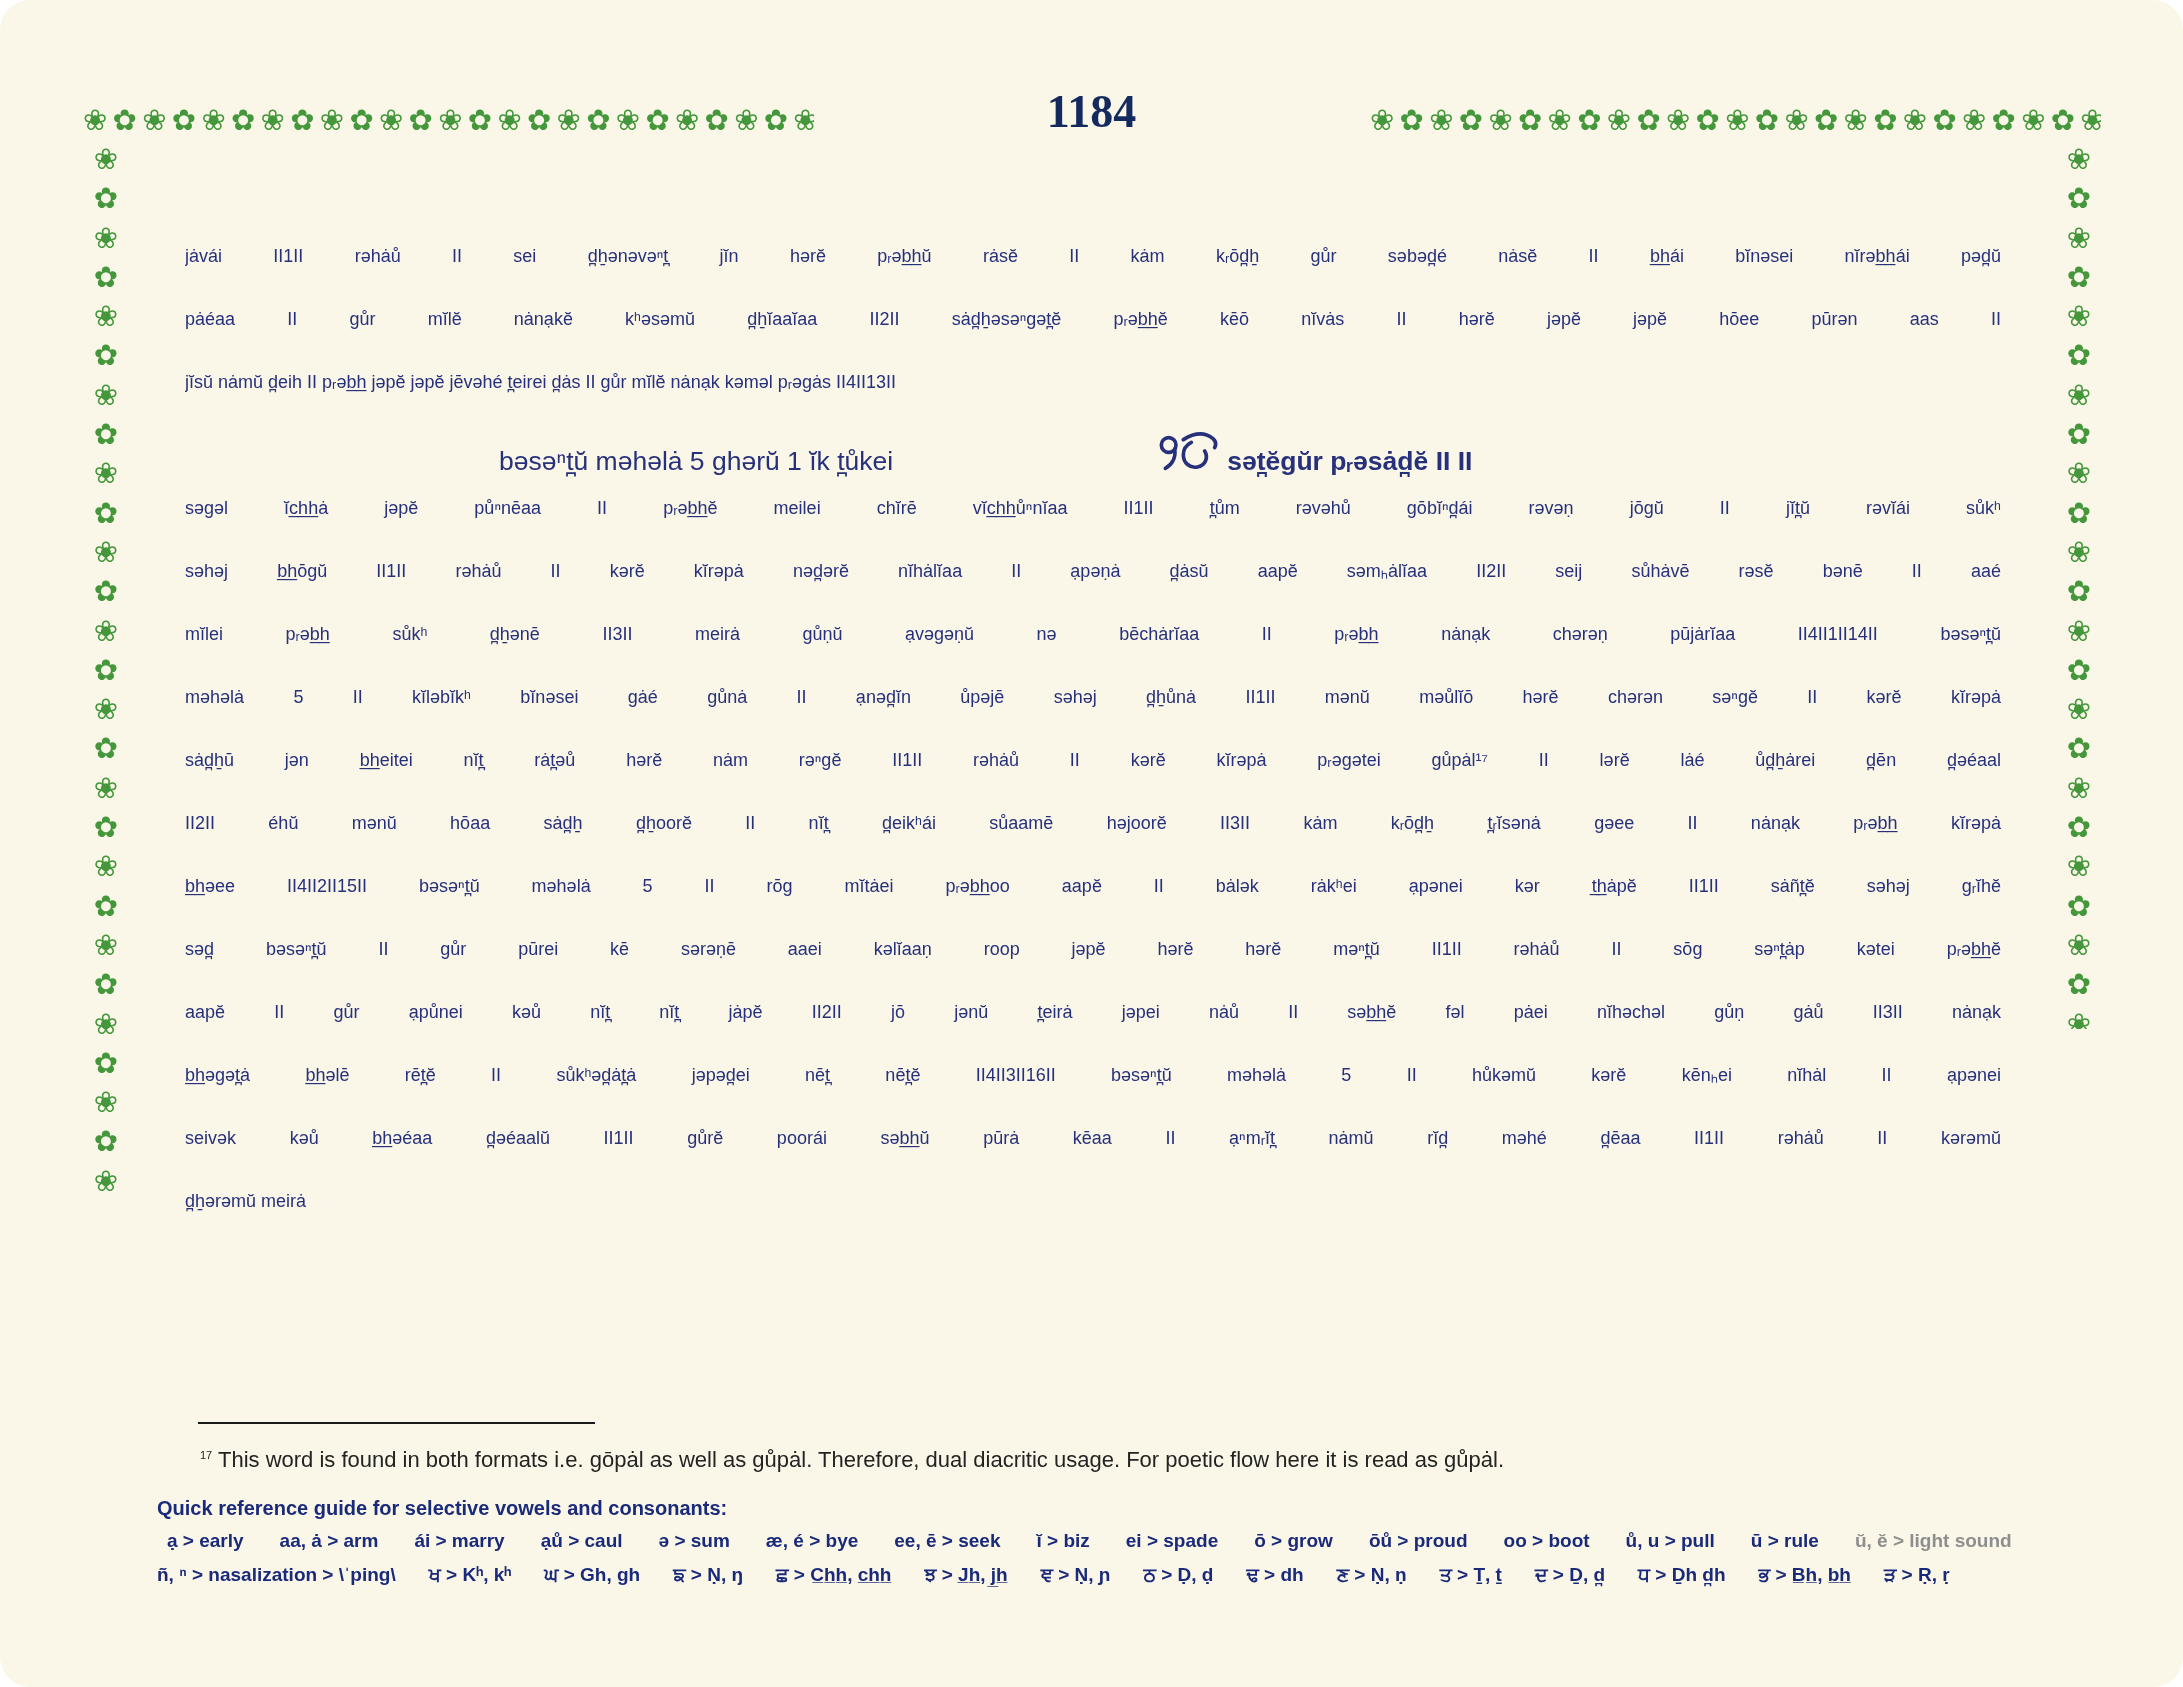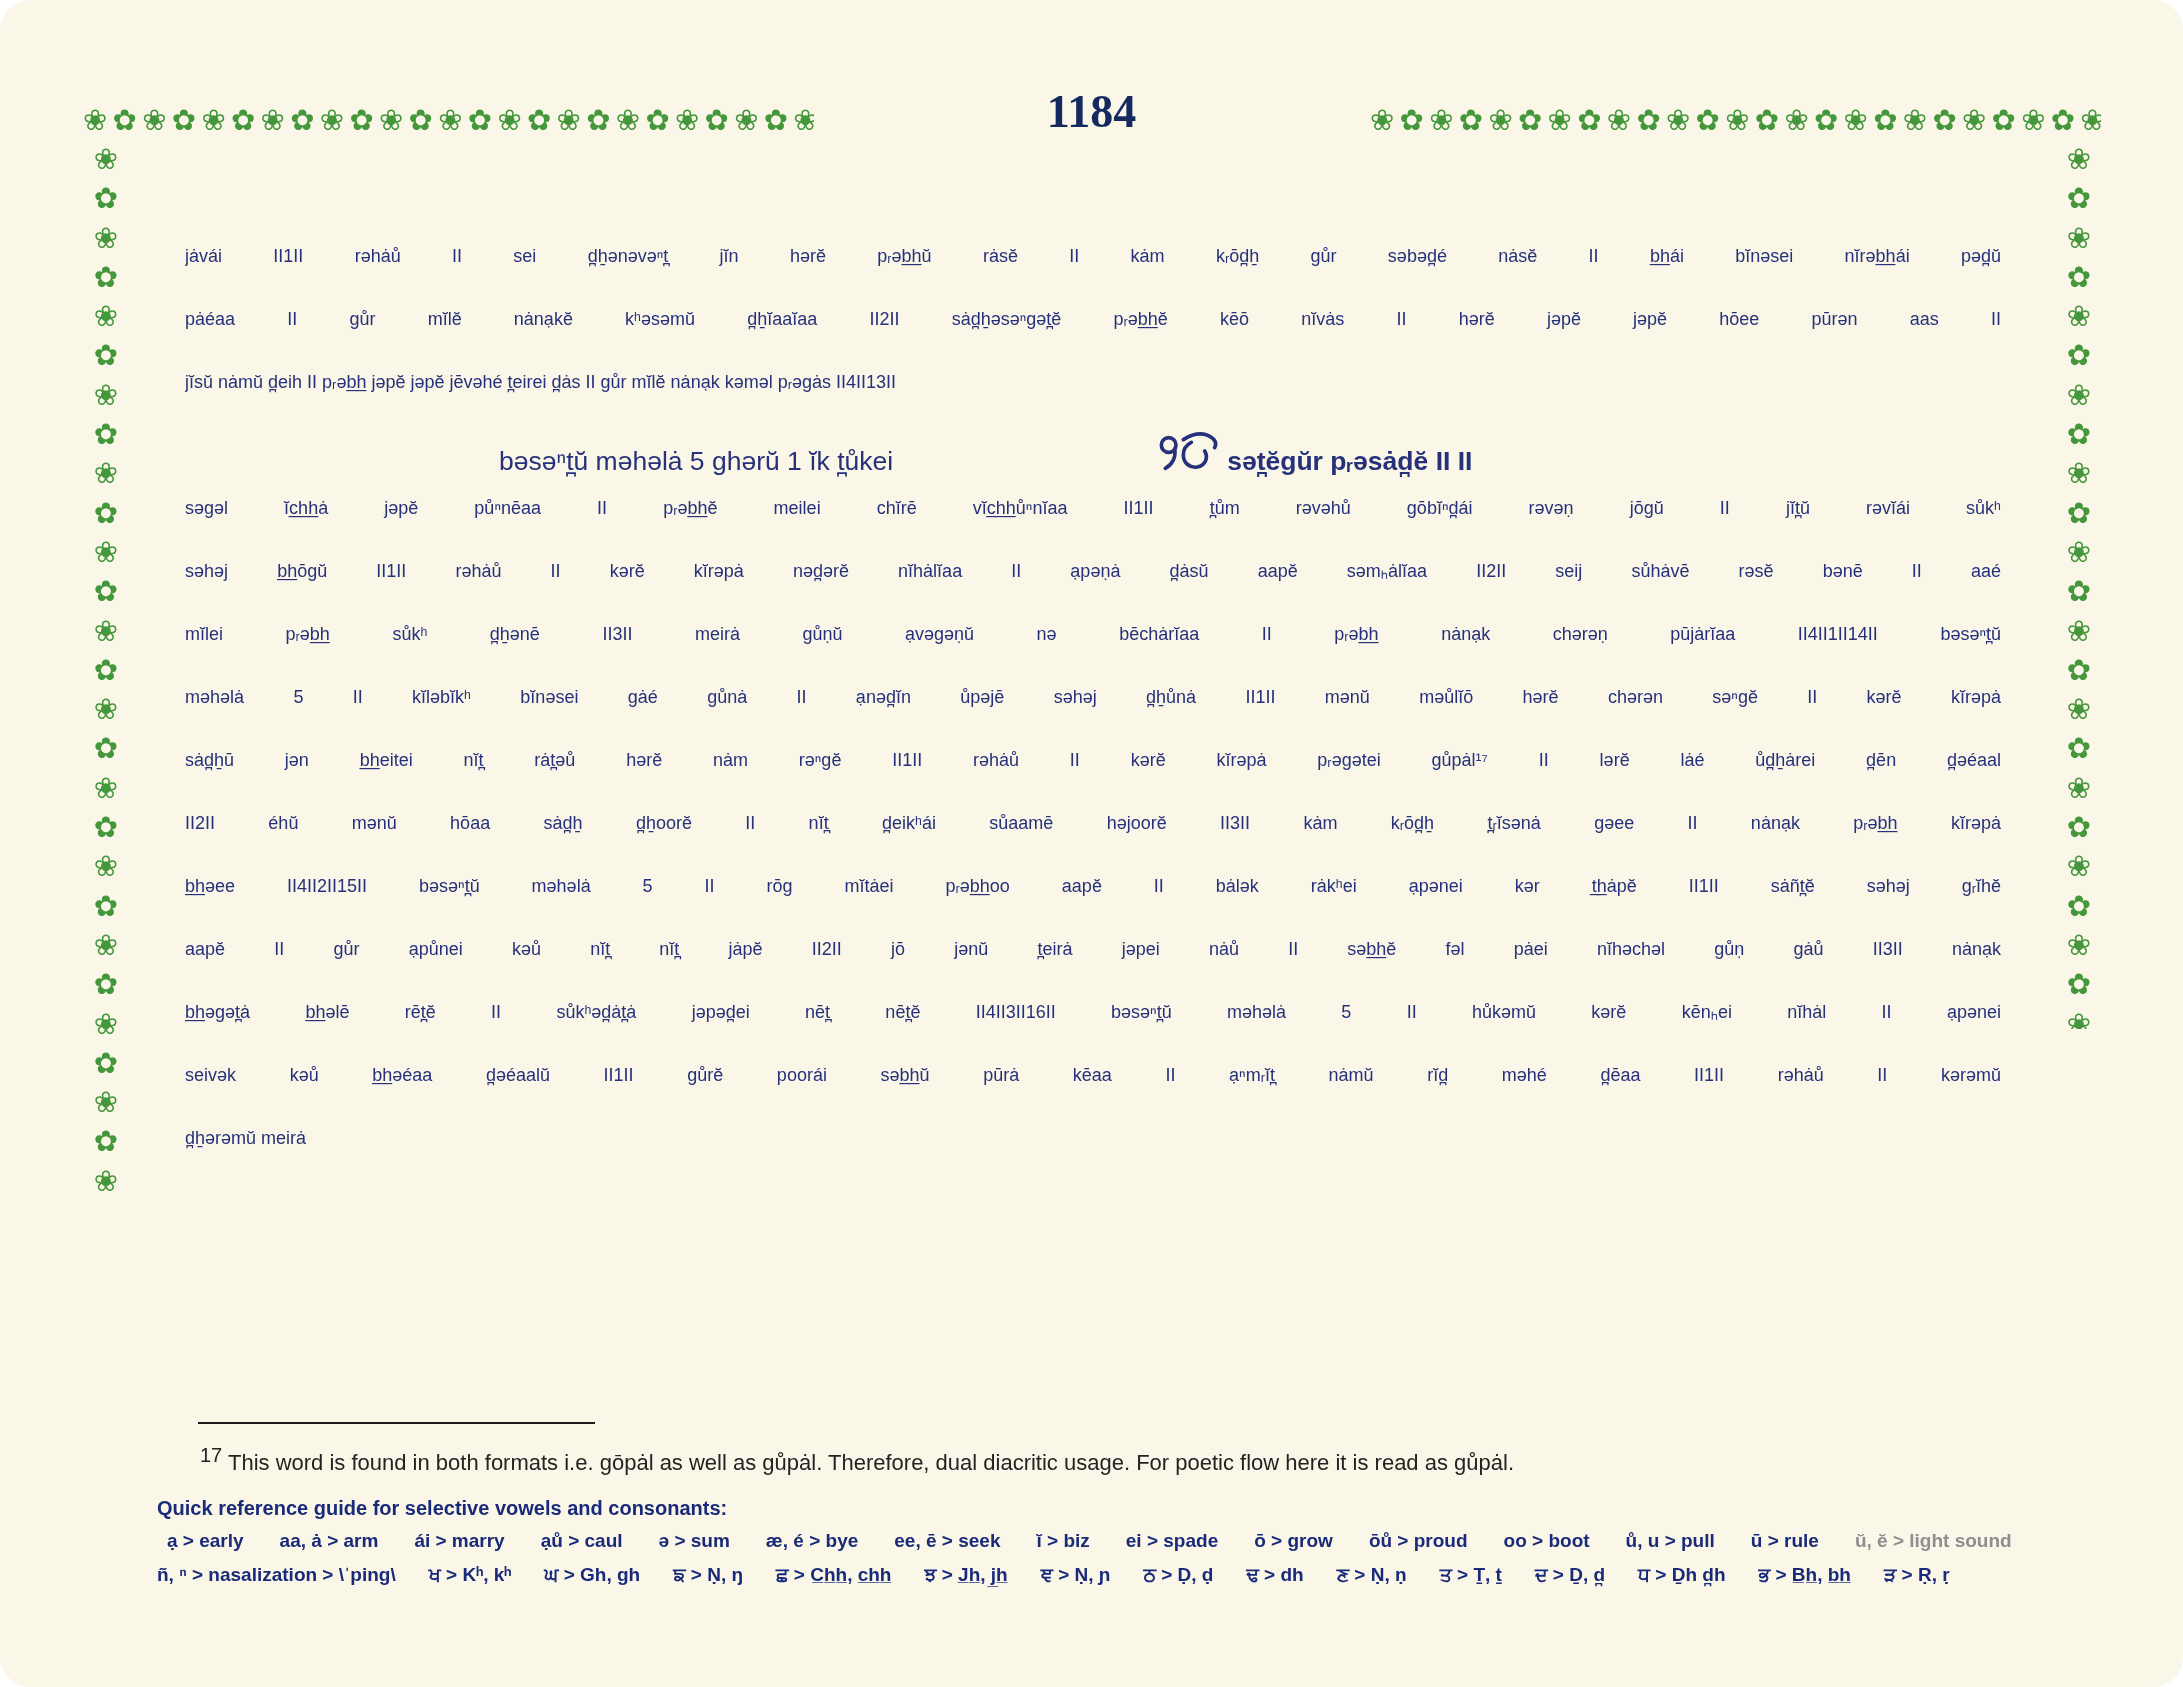--- a/index.html
+++ b/index.html
@@ -43,21 +43,21 @@
   .heading-right{margin-left:9px;font-weight:bold;}
   .visually-hidden{position:absolute;width:0.7px;height:0.7px;overflow:hidden;clip:rect(0 0 0 0);}
   
   .footnote-rule{
     position:absolute;left:198px;top:1422px;width:397px;border-top:2px solid #1a1a1a;
   }
   .footnote{
     position:absolute;left:200px;top:1441px;width:1601px;
     font-size:22px;color:#232323;line-height:29px;
   }
-  .footnote sup{font-size:20px;}
+  .footnote sup{font-size:11px;}
   
   .guide-heading{
     position:absolute;left:157px;top:1497px;font-size:20px;font-weight:bold;color:#1A2A7A;
   }
   .guide-row{
     position:absolute;display:flex;flex-wrap:nowrap;color:#1A2A7A;
     font-size:19px;font-weight:bold;white-space:nowrap;
   }
   .guide-row1{left:167px;top:1530px;width:1866px;gap:36px;}
   .guide-row2{left:157px;top:1564px;width:1892px;gap:33px;}
@@ -99,20 +99,21 @@
     </div>
 
     <div class="para">
         <div class="line">səgəl  ĭc̲h̲h̲ȧ jəpĕ půⁿnēaa II pᵣəb̲h̲ĕ  meilei chĭrē  vĭc̲h̲h̲ůⁿnĭaa II1II t̪ům  rəvəhů  gōbĭⁿd̪ái rəvəṇ  jōgŭ II jĭt̪ŭ rəvĭái sůkʰ</div>
         <div class="line">səhəj b̲h̲ōgŭ II1II rəhȧů II kərĕ kĭrəpȧ  nəd̪ərĕ nĭhȧlĭaa II ạpəṇȧ  d̪ȧsŭ aapĕ səmₕȧlĭaa II2II seij  sůhȧvē rəsĕ bənē II aaé</div>
         <div class="line">mĭlei pᵣəb̲h̲ sůkʰ d̪ẖənē II3II meirȧ  gůṇŭ ạvəgəṇŭ nə  bēchȧrĭaa II pᵣəb̲h̲ nȧnạk chərəṇ  pūjȧrĭaa II4II1II14II bəsəⁿt̪ŭ</div>
         <div class="line">məhəlȧ 5 II kĭləbĭkʰ  bĭnəsei gȧé  gůnȧ II ạnəd̪ĭn ůpəjē səhəj d̪ẖůnȧ II1II mənŭ məůlĭō hərĕ  chərən  səⁿgĕ II kərĕ kĭrəpȧ</div>
         <div class="line">sȧd̪ẖū jən b̲h̲eitei nĭt̪  rȧt̪əů hərĕ nȧm  rəⁿgĕ II1II rəhȧů II kərĕ kĭrəpȧ pᵣəgətei  gůpȧl¹⁷ II lərĕ lȧé  ůd̪ẖȧrei d̪ēn d̪əéaal</div>
         <div class="line">II2II éhŭ mənŭ hōaa sȧd̪ẖ  d̪ẖoorĕ II nĭt̪  d̪eikʰái  sůaamē  həjoorĕ II3II kȧm kᵣōd̪ẖ t̪ᵣĭsənȧ gəee II nȧnạk pᵣəb̲h̲ kĭrəpȧ</div>
         <div class="line">b̲h̲əee II4II2II15II bəsəⁿt̪ŭ məhəlȧ 5 II rōg  mĭtȧei pᵣəb̲h̲oo aapĕ II bȧlək  rȧkʰei ạpənei  kər t̲h̲ȧpĕ II1II sȧñt̪ĕ səhəj gᵣĭhĕ</div>
+        <div class="line">səd̪  bəsəⁿt̪ŭ II gůr pūrei  kē  sərəṇē  aaei kəlĭaaṇ  roop jəpĕ hərĕ  hərĕ  məⁿt̪ŭ II1II rəhȧů II sōg səⁿt̪ȧp kətei pᵣəb̲h̲ĕ</div>
         <div class="line">aapĕ II gůr ạpůnei  kəů nĭt̪  nĭt̪  jȧpĕ II2II jō  jənŭ t̪eirȧ  jəpei  nȧů II səb̲h̲ĕ fəl  pȧei nĭhəchəl  gůṇ gȧů II3II nȧnạk</div>
         <div class="line">b̲h̲əgət̪ȧ  b̲h̲əlē  rēt̪ĕ II sůkʰəd̪ȧt̪ȧ  jəpəd̪ei nēt̪  nēt̪ĕ II4II3II16II bəsəⁿt̪ŭ məhəlȧ 5 II hůkəmŭ kərĕ  kēnₕei  nĭhȧl II ạpənei</div>
         <div class="line">seivək kəů b̲h̲əéaa  d̪əéaalŭ II1II gůrĕ poorái səb̲h̲ŭ pūrȧ  kēaa II ạⁿmᵣĭt̪  nȧmŭ rĭd̪  məhé d̪ēaa II1II rəhȧů II kərəmŭ</div>
         <div class="line">d̪ẖərəmŭ meirȧ</div>
       </div>
   </div>
 
   <div class="footnote-rule"></div>
   <div class="footnote">
     <sup>17</sup><span> This word is found in both formats i.e. gōpȧl as well as gůpȧl. Therefore, dual diacritic usage. For poetic flow here it is read as gůpȧl.</span>

